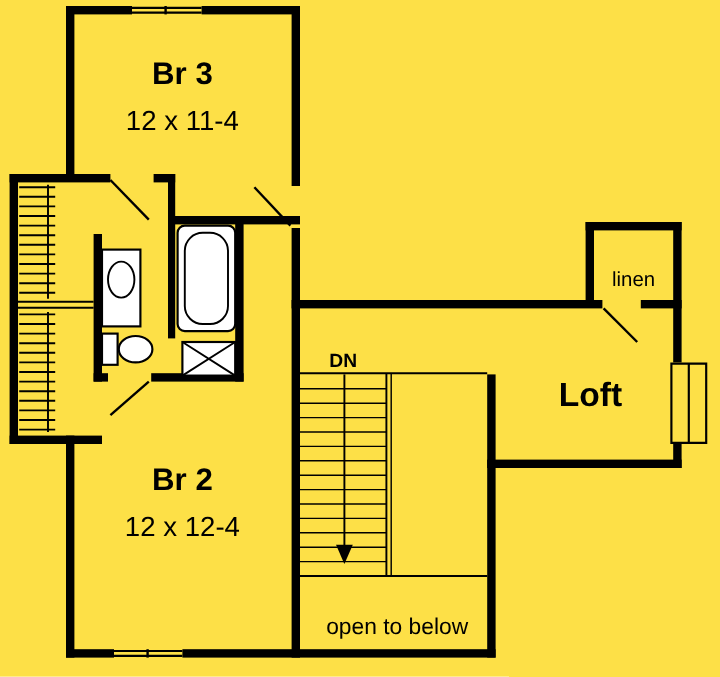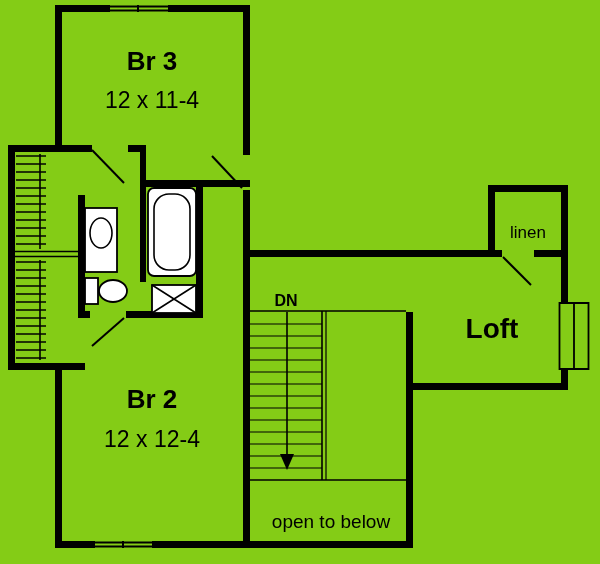--- a/index.html
+++ b/index.html
@@ -1,16 +1,16 @@
 <!DOCTYPE html>
 <html><head>
 <meta charset="utf-8">
 <style>
   html,body{margin:0;padding:0;background:#ffffff;}
-  .plan{position:relative;width:600px;height:564px;background:#84cc16;overflow:hidden;}
+  .plan{position:relative;width:600px;height:564px;background:#fde047;overflow:hidden;}
   svg{position:absolute;left:0;top:0;}
   .wall{fill:#000000;}
   .thin{stroke:#000000;stroke-width:1.6;fill:none;}
   .lite{stroke:#000000;stroke-width:1.2;fill:none;}
   .fix{stroke:#000000;stroke-width:1.8;fill:#ffffff;}
   .fixline{stroke:#000000;stroke-width:1.6;fill:none;}
   .door{stroke:#000000;stroke-width:2;fill:none;}
   .win{stroke:#000000;stroke-width:1.8;fill:none;}
   text{fill:#000000;}
   .t-big{font:bold 26px "Liberation Sans",sans-serif;}

